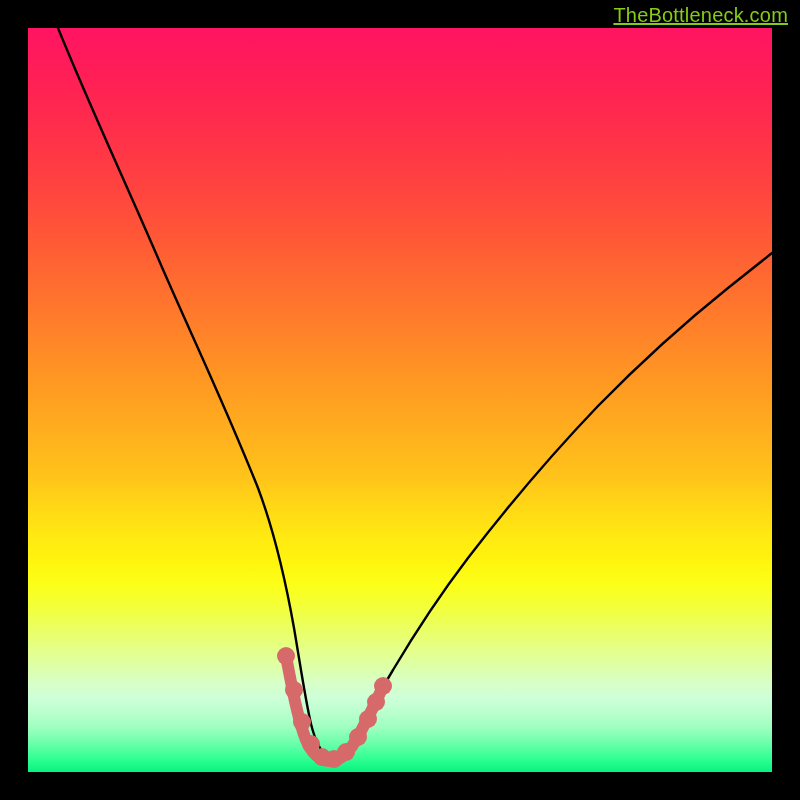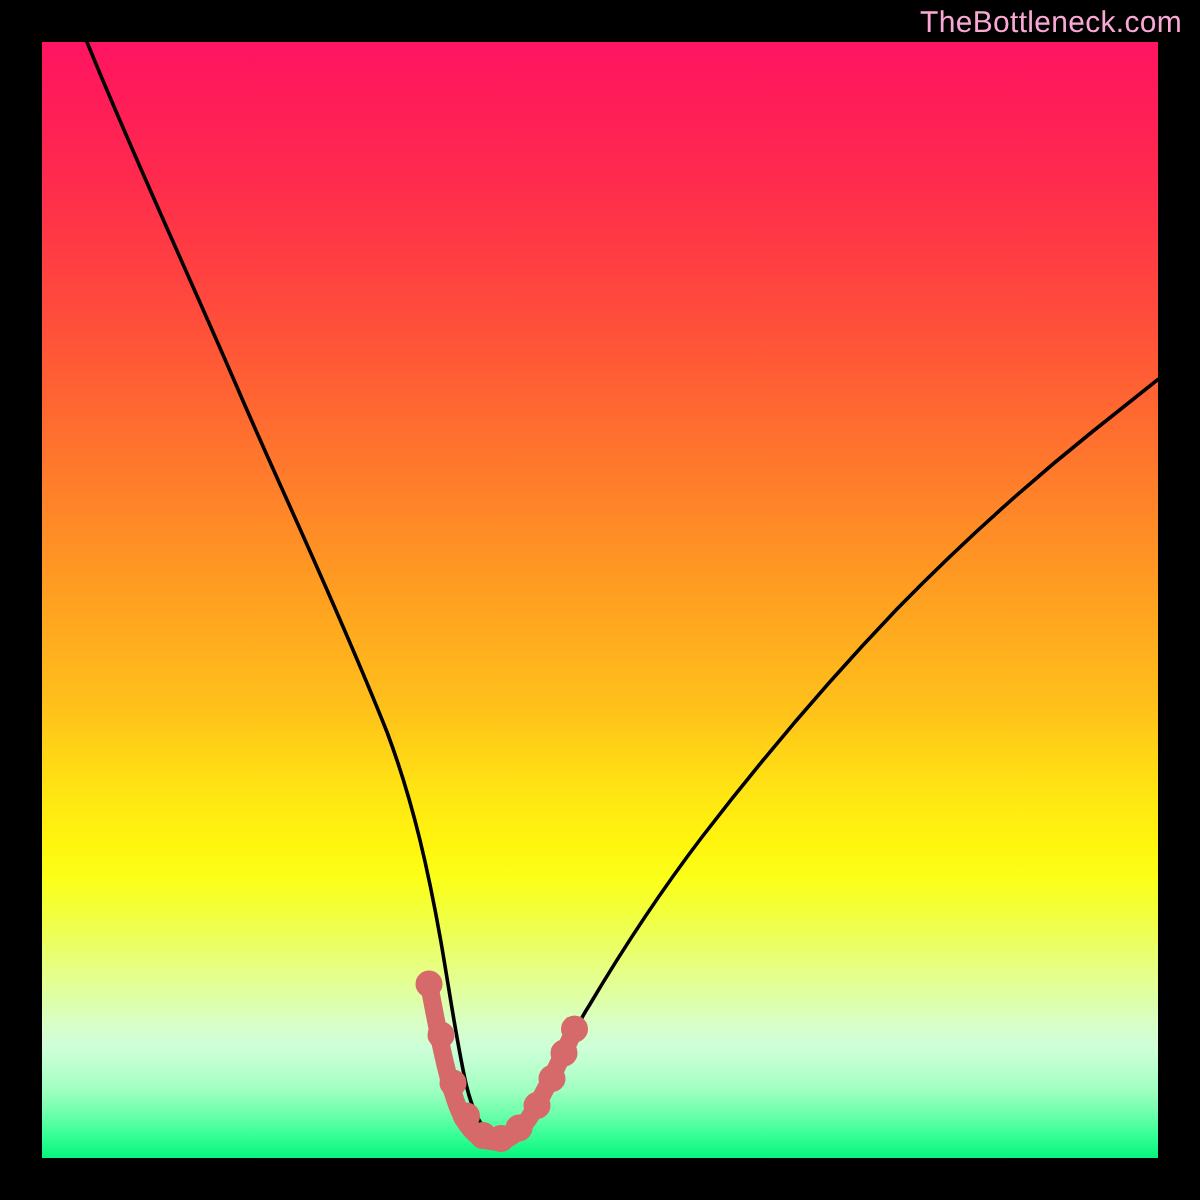--- a/index.html
+++ b/index.html
@@ -58,25 +58,26 @@
       #9effc0 94%,
       #6effac 96%,
       #36ff96 98%,
       #06f47e 100%
     );
   }
   .watermark {
     position: absolute;
     top: 4px;
     right: 12px;
-    color: #f9a8d4;
+    color: #84cc16;
     font-size: 20px;
     font-weight: 500;
     letter-spacing: 0.2px;
     user-select: none;
+    text-decoration: underline;
   }
   svg.curve {
     position: absolute;
     inset: 0;
     width: 744px;
     height: 744px;
   }
 </style>
 </head>
 <body>

